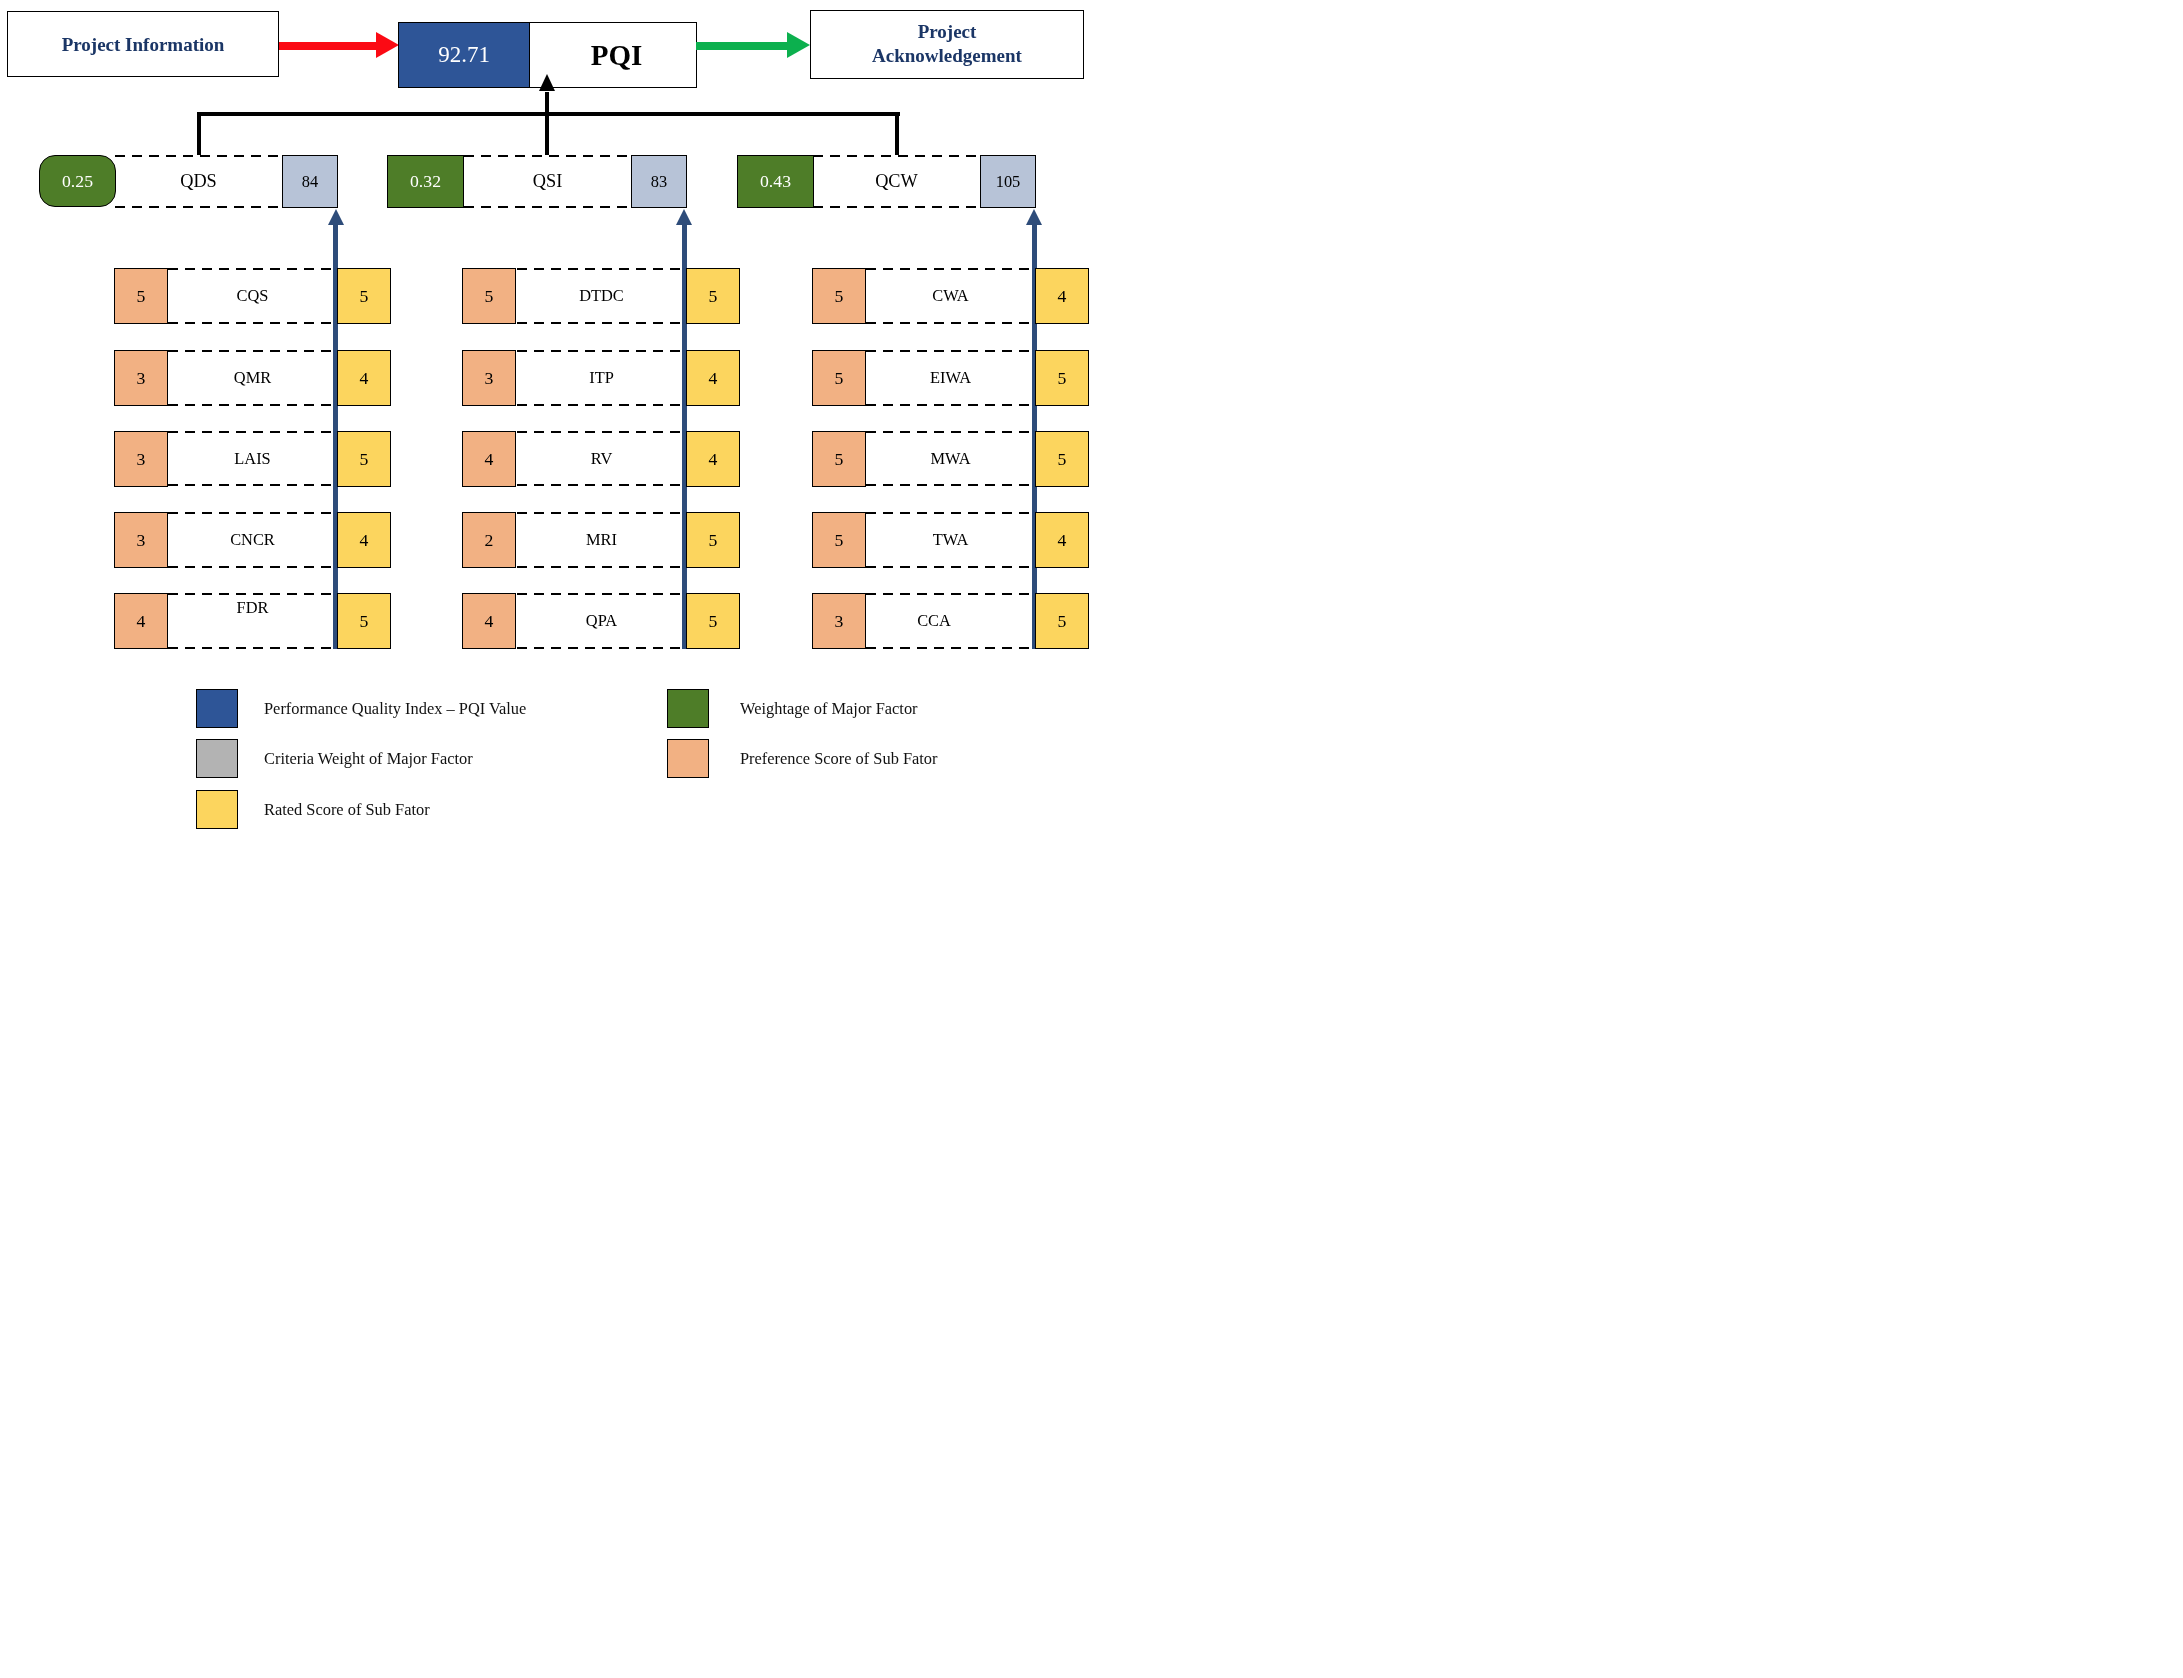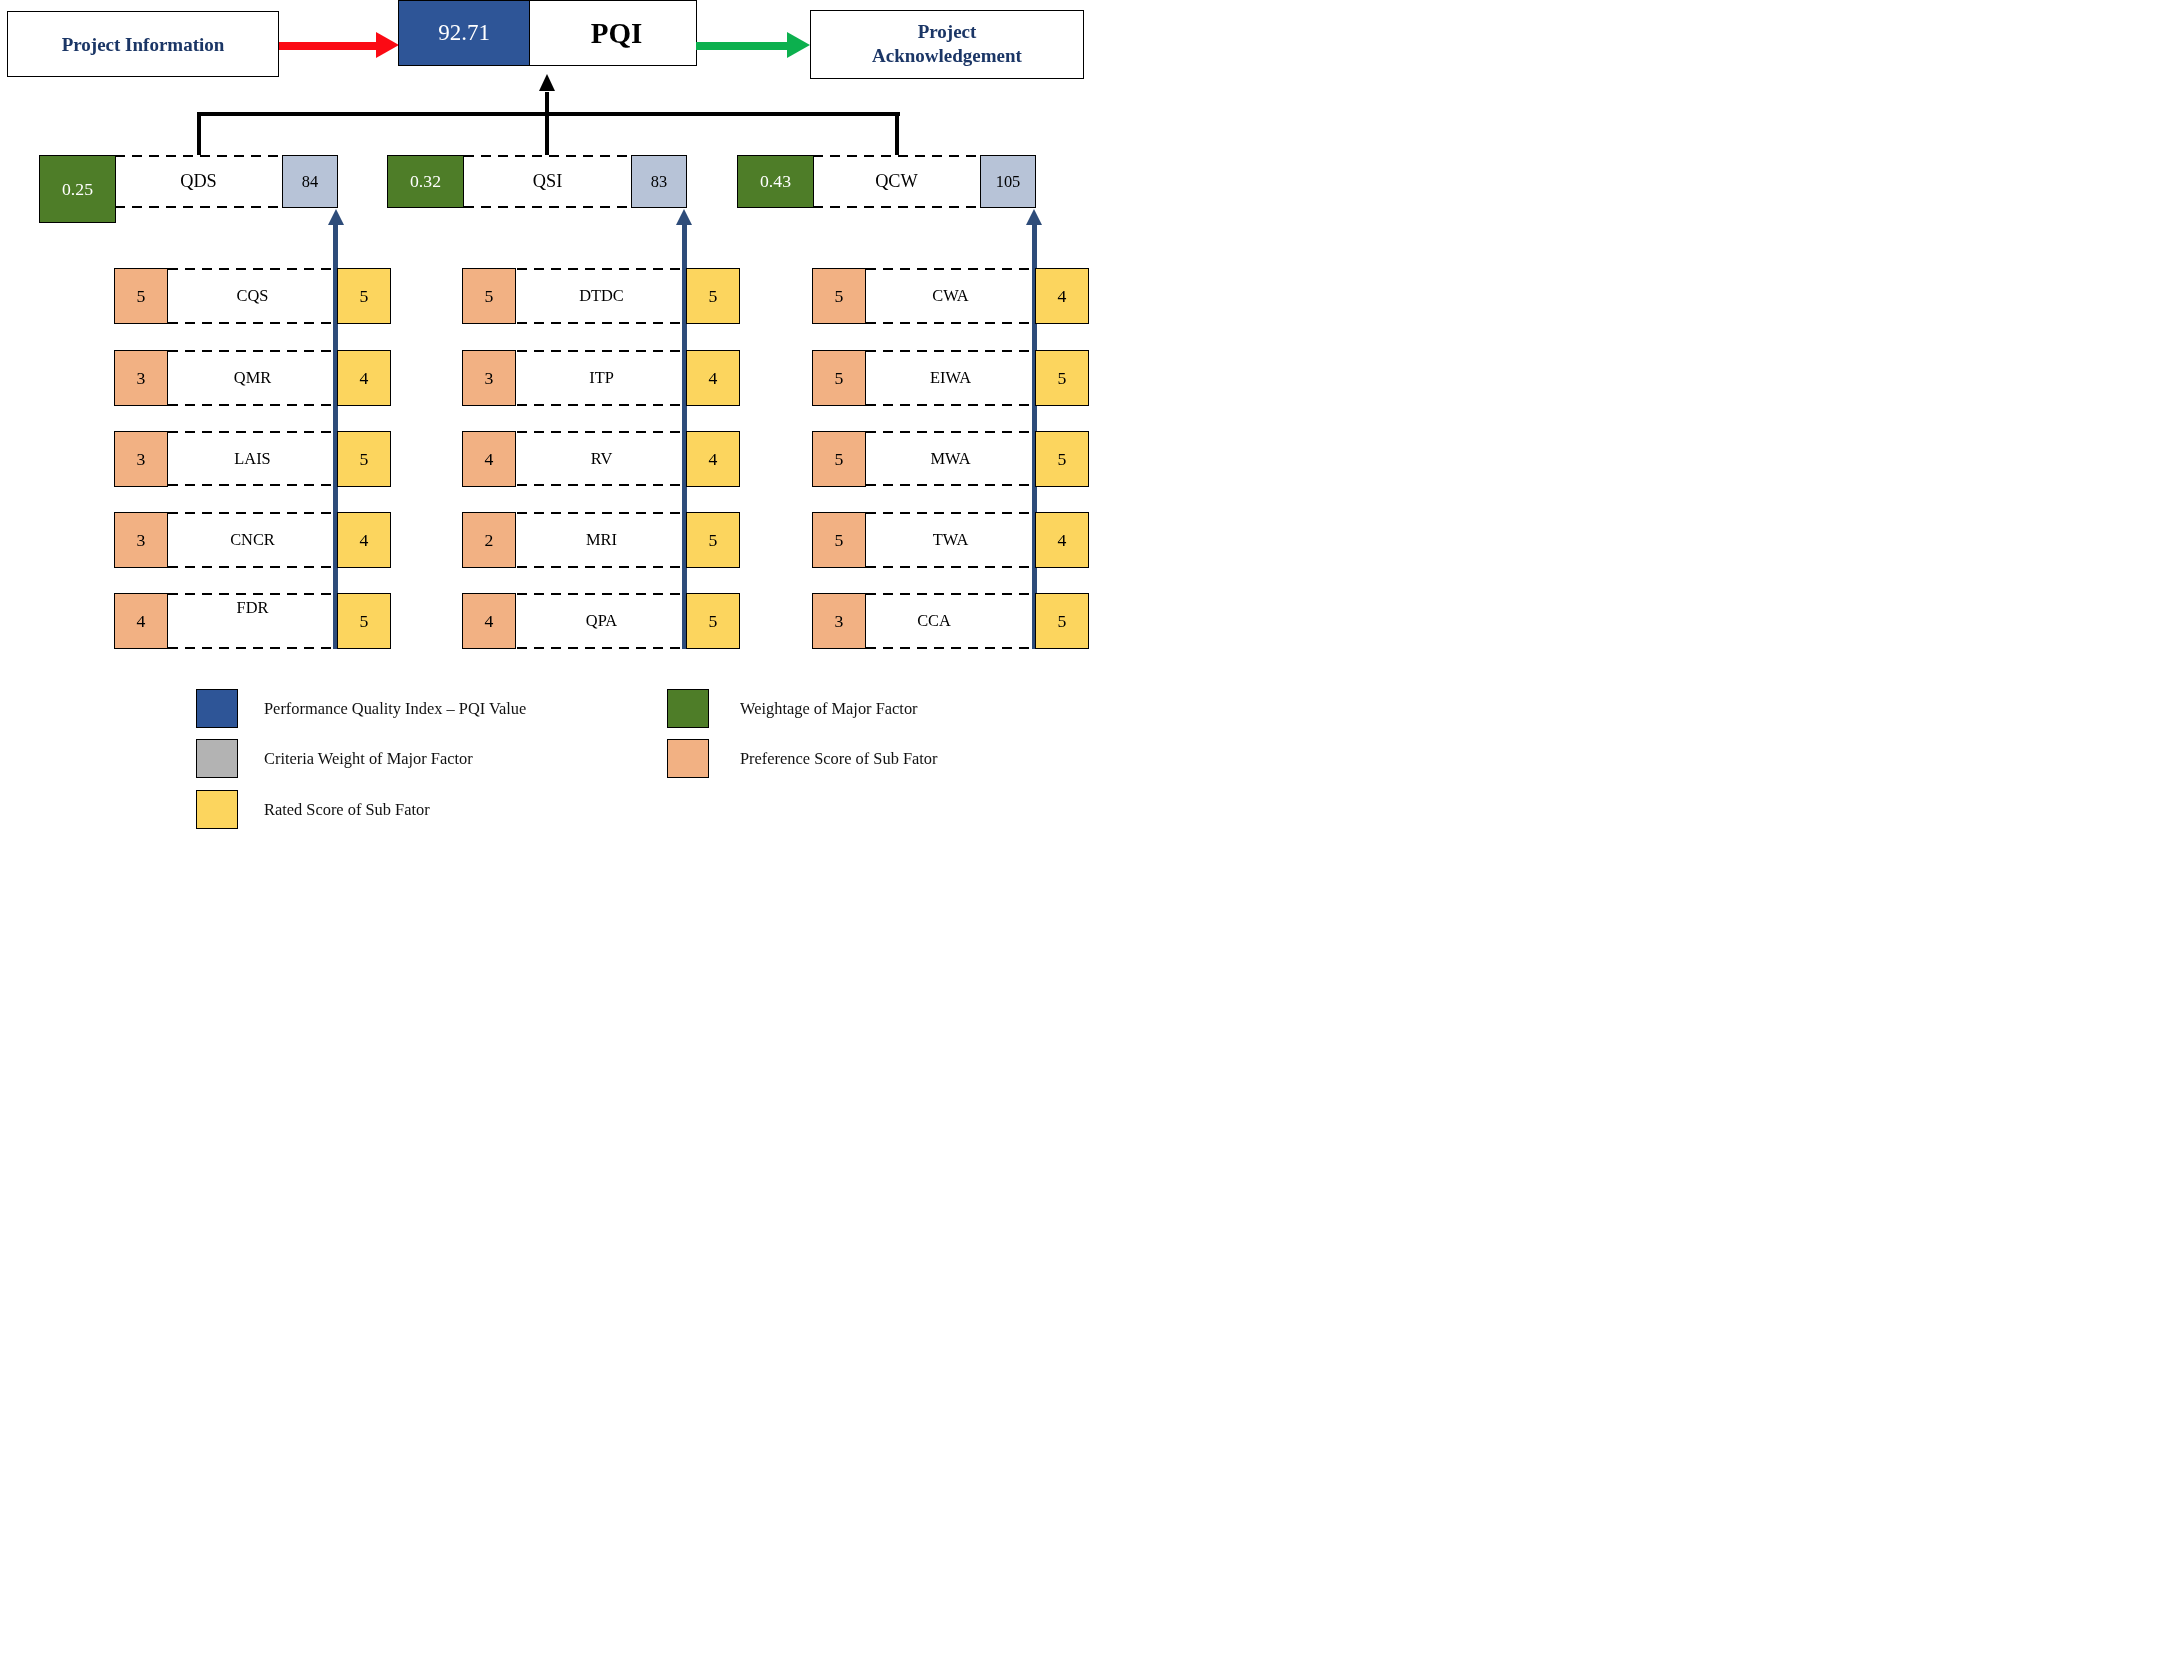--- a/index.html
+++ b/index.html
@@ -35,21 +35,21 @@
 
 <div id="stage">
 
   <div class="abs outbox" style="left:7px;top:11.4px;width:272px;height:66px;">
     <span class="navy">Project Information</span>
   </div>
 
   <div class="abs shaft" style="left:279px;top:42px;width:100px;background:var(--arrow_red);"></div>
   <div class="abs tri-right" style="left:376px;top:32px;border-left:23px solid var(--arrow_red);"></div>
 
-  <div class="abs pqi-wrap" style="left:398px;top:0;width:299px;height:66px;gap:7px;">
+  <div class="abs pqi-wrap" style="left:398px;top:22px;width:299px;height:66px;gap:7px;">
     <div class="pqi-val" style="width:130px;">
       <span>92.71</span>
     </div>
     <div class="pqi-lab">
       <span>PQI</span>
     </div>
   </div>
 
   <div class="abs shaft" style="left:696px;top:42px;width:94px;background:var(--arrow_green);"></div>
   <div class="abs tri-right" style="left:787px;top:32px;border-left:23px solid var(--arrow_green);"></div>
@@ -59,21 +59,21 @@
   </div>
 
   <div class="abs hline" style="left:199px;top:112px;width:701px;height:4.4px;"></div>
   <div class="abs vline" style="left:197px;top:112px;width:4.4px;height:43px;"></div>
   <div class="abs vline" style="left:545px;top:92px;width:4.4px;height:63px;"></div>
   <div class="abs vline" style="left:895px;top:112px;width:4.4px;height:43px;"></div>
   <div class="abs tri-up blacktri" style="left:539px;top:74px;"></div>
 
 <div class="abs dash" style="left: 115px; top: 155px; width: 167px;"></div>
     <div class="abs dash" style="left: 115px; top: 206px; width: 167px;"></div>
-    <div class="abs wbox major-weight" style="left: 39px; top: 155px; width: 77px; height: 68px;">0.25</div>
+    <div class="abs wbox major-weight" style="left: 39px; top: 155px; width: 77px; height: 52px; border-radius: 16px;">0.25</div>
     <div class="abs major-code" style="left: 115px; top: 155px; width: 167px; height: 53px;">QDS</div>
     <div class="abs wbox major-crit" style="left: 282px; top: 155px; width: 56px; height: 53px;">84</div>
     <div class="abs coltri tri-up" style="left: 328px; top: 209px;"></div>
     <div class="abs colarrow" style="left: 333px; top: 223px; width: 5px; height: 426px;"></div>
     <div class="abs dash" style="left: 168px; top: 268px; width: 169px;"></div>
     <div class="abs dash" style="left: 168px; top: 322px; width: 169px;"></div>
     <div class="abs wbox sub-pref" style="left: 114px; top: 268px; width: 54px; height: 56px;">5</div>
     <div class="abs sub-code" style="left: 168px; top: 268px; width: 169px; height: 56px;">CQS</div>
     <div class="abs wbox sub-rated" style="left: 337px; top: 268px; width: 54px; height: 56px;">5</div>
     <div class="abs dash" style="left: 168px; top: 350px; width: 169px;"></div>

